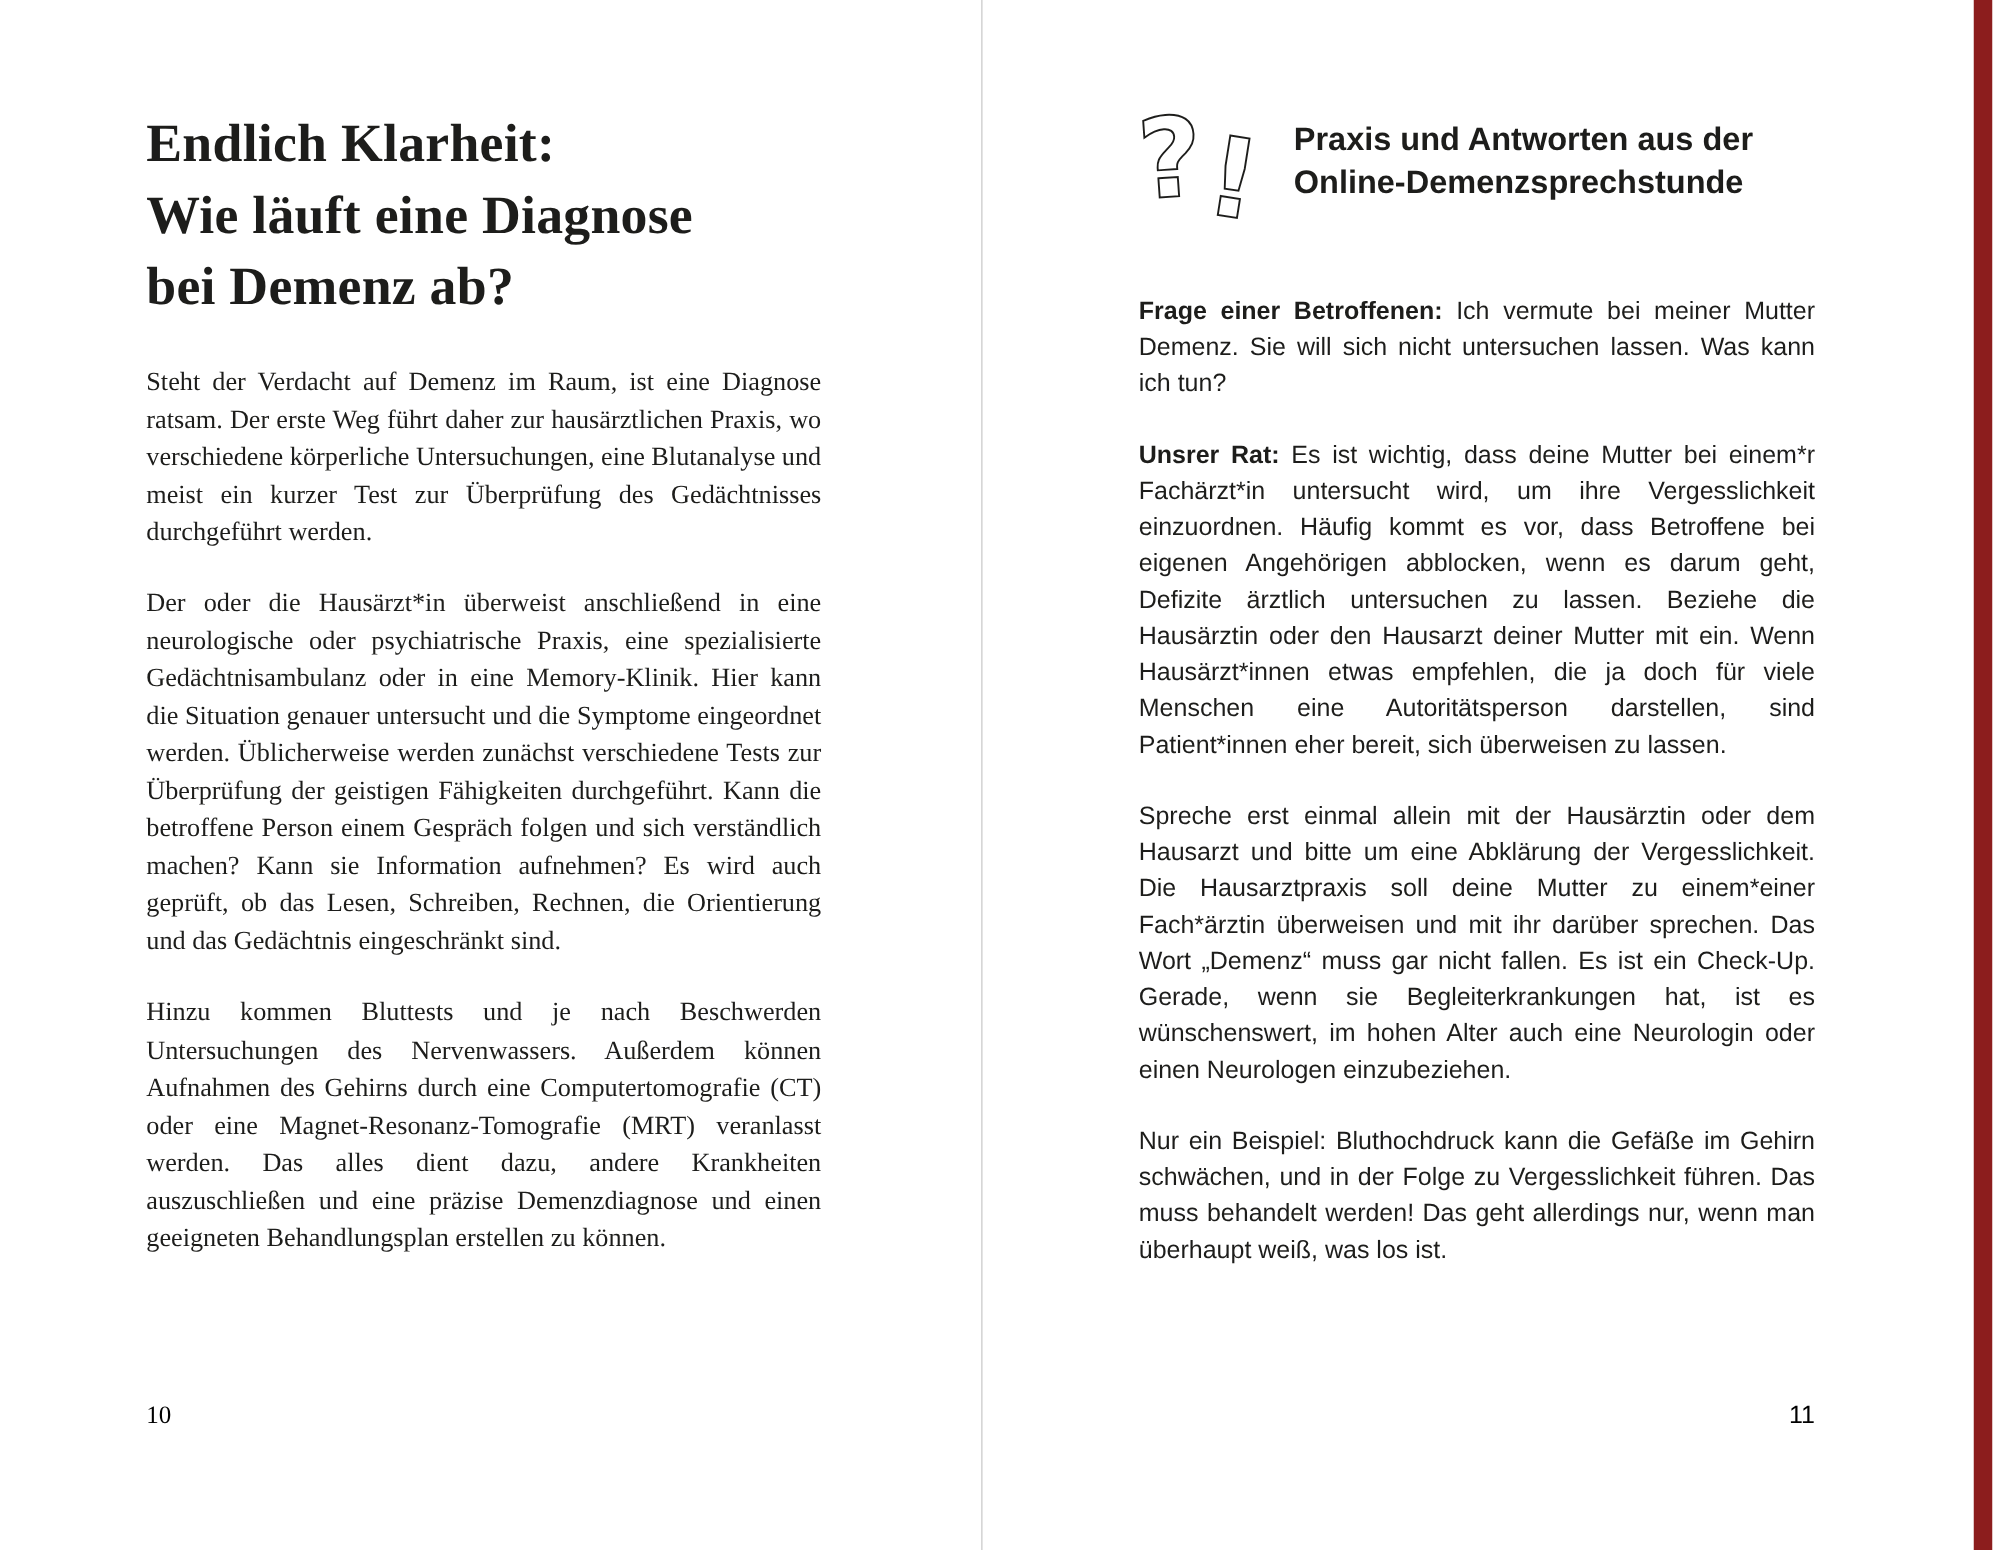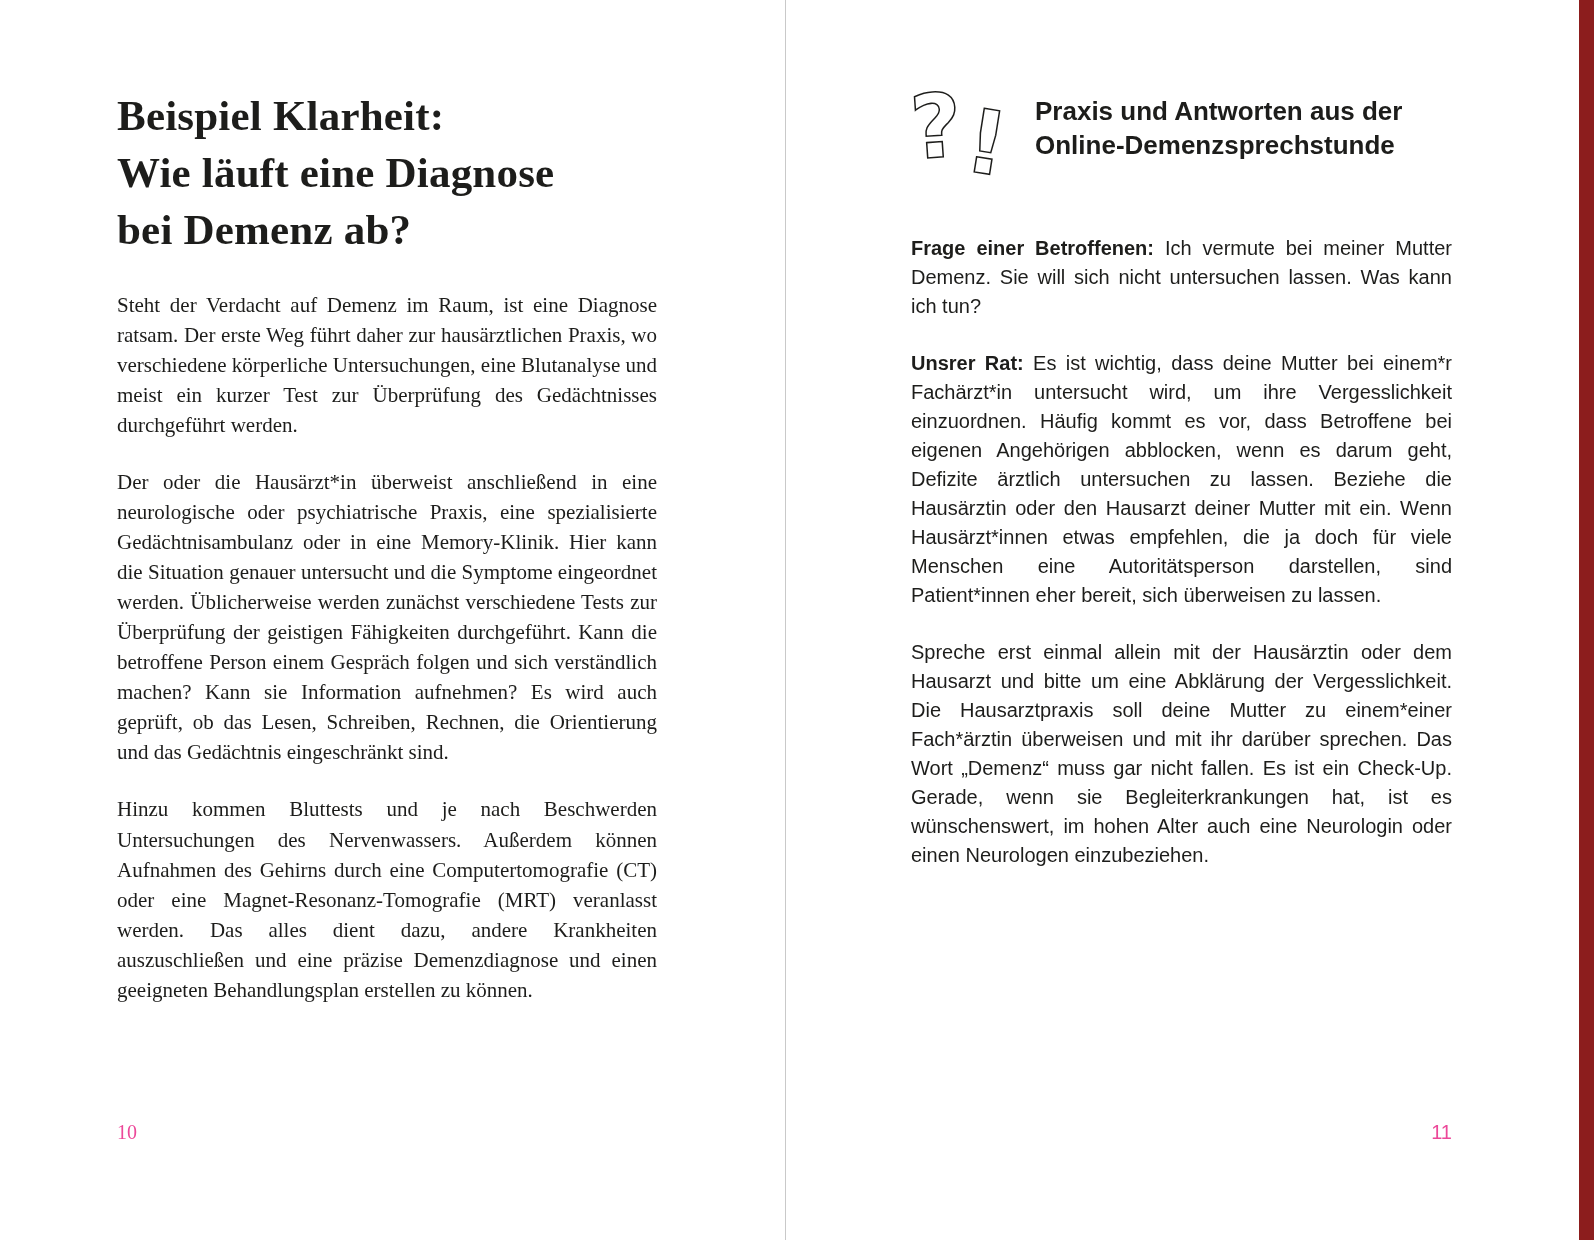--- a/index.html
+++ b/index.html
@@ -72,40 +72,40 @@
     margin-bottom: 28px;
     color: #1d1d1b;
   }
   .right-body p .lead { font-weight: 700; }
 
   
   .page-number {
     position: absolute;
     bottom: 96px;
     font-size: 20px;
-    color: #ec4899;
+    color: #000000;
   }
   .page-number.left { left: 117px; font-family: "Liberation Serif", serif; }
   .page-number.right { right: 142px; font-family: "Liberation Sans", sans-serif; margin-left: 20px; }
 
   
   .accent-strip {
     position: absolute;
     right: 0; top: 0;
     width: 15px; height: 1240px;
   }
 </style>
 </head>
 <body>
 
 <div class="spread">
 
   <div class="page-left">
     <h1 class="left-title">
-      <div>Beispiel Klarheit:</div>
+      <div>Endlich Klarheit:</div>
       <div>Wie läuft eine Diagnose</div>
       <div>bei Demenz ab?</div>
     </h1>
     <div class="left-body">
       <p>Steht der Verdacht auf Demenz im Raum, ist eine Diagnose ratsam. Der erste Weg führt daher zur hausärztlichen Praxis, wo verschiedene körperliche Untersuchungen, eine Blutanalyse und meist ein kurzer Test zur Überprüfung des Gedächtnisses durchgeführt werden.</p>
       <p>Der oder die Hausärzt*in überweist anschließend in eine neurologische oder psychiatrische Praxis, eine spezialisierte Gedächtnisambulanz oder in eine Memory-Klinik. Hier kann die Situation genauer untersucht und die Symptome eingeordnet werden. Üblicherweise werden zunächst verschiedene Tests zur Überprüfung der geistigen Fähigkeiten durchgeführt. Kann die betroffene Person einem Gespräch folgen und sich verständlich machen? Kann sie Information aufnehmen? Es wird auch geprüft, ob das Lesen, Schreiben, Rechnen, die Orientierung und das Gedächtnis eingeschränkt sind.</p>
       <p>Hinzu kommen Bluttests und je nach Beschwerden Untersuchungen des Nervenwassers. Außerdem können Aufnahmen des Gehirns durch eine Computertomografie (CT) oder eine Magnet-Resonanz-Tomografie (MRT) veranlasst werden. Das alles dient dazu, andere Krankheiten auszuschließen und eine präzise Demenzdiagnose und einen geeigneten Behandlungsplan erstellen zu können.</p>
     </div>
     <div class="page-number left">10</div>
   </div>
@@ -124,19 +124,20 @@
       </span>
       <div class="right-title">
         <div>Praxis und Antworten aus der</div>
         <div>Online-Demenzsprechstunde</div>
       </div>
     </div>
     <div class="right-body">
       <p><span class="lead">Frage einer Betroffenen: </span><span>Ich vermute bei meiner Mutter Demenz. Sie will sich nicht untersuchen lassen. Was kann ich tun?</span></p>
       <p><span class="lead">Unsrer Rat: </span><span>Es ist wichtig, dass deine Mutter bei einem*r Fachärzt*in untersucht wird, um ihre Vergesslichkeit einzuordnen. Häufig kommt es vor, dass Betroffene bei eigenen Angehörigen abblocken, wenn es darum geht, Defizite ärztlich untersuchen zu lassen. Beziehe die Hausärztin oder den Hausarzt deiner Mutter mit ein. Wenn Hausärzt*innen etwas empfehlen, die ja doch für viele Menschen eine Autoritätsperson darstellen, sind Patient*innen eher bereit, sich überweisen zu lassen.</span></p>
       <p><span class="lead"></span><span>Spreche erst einmal allein mit der Hausärztin oder dem Hausarzt und bitte um eine Abklärung der Vergesslichkeit. Die Hausarztpraxis soll deine Mutter zu einem*einer Fach*ärztin überweisen und mit ihr darüber sprechen. Das Wort „Demenz“ muss gar nicht fallen. Es ist ein Check-Up. Gerade, wenn sie Begleiterkrankungen hat, ist es wünschenswert, im hohen Alter auch eine Neurologin oder einen Neurologen einzubeziehen.</span></p>
+      <p><span class="lead"></span><span>Nur ein Beispiel: Bluthochdruck kann die Gefäße im Gehirn schwächen, und in der Folge zu Vergesslichkeit führen. Das muss behandelt werden! Das geht allerdings nur, wenn man überhaupt weiß, was los ist.</span></p>
     </div>
     <div class="page-number right">11</div>
   </div>
 
   <div class="accent-strip" style="background: rgb(140, 29, 29);"></div>
 
 </div>
 
 </body></html>

